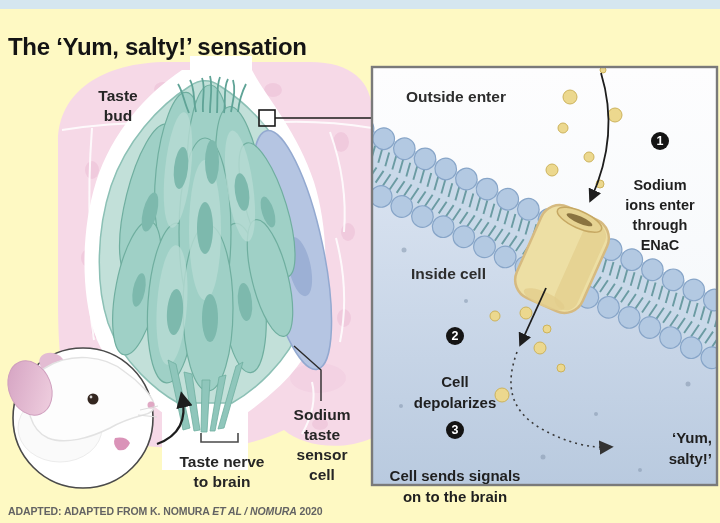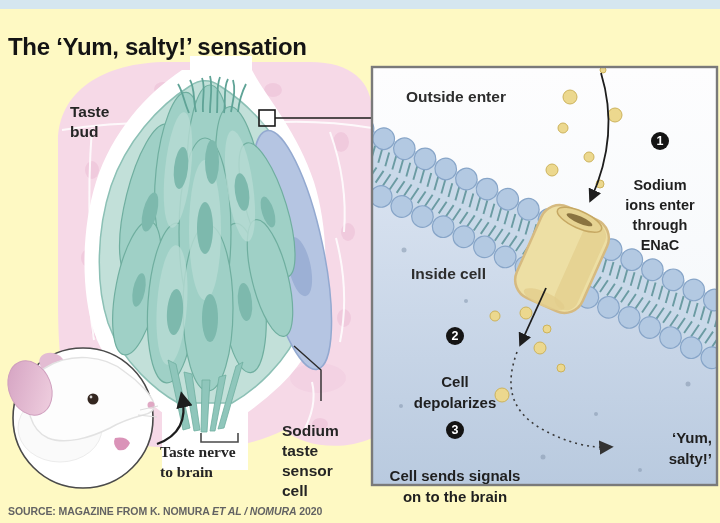--- a/index.html
+++ b/index.html
@@ -4,21 +4,21 @@
 <style>
   html,body{margin:0;padding:0;background:#fff;}
   .stage{position:relative;width:720px;height:523px;background:#fef9c3;overflow:hidden;
          font-family:"Liberation Sans",sans-serif;}
   .topbar{position:absolute;left:0;top:0;width:720px;height:9px;background:var(--topbar,#d5e6ef);}
   .art{position:absolute;left:0;top:0;width:720px;height:523px;}
   .page-title{position:absolute;left:8px;top:17px;font-size:24px;font-weight:700;
               letter-spacing:-0.3px;color:#141414;}
   .lbl{position:absolute;white-space:pre-line;color:#252525;font-weight:700;
        font-size:15.5px;line-height:20px;}
-  .lbl.center{margin-top:16px;}
+  .lbl.center{text-align:center;}
   .panel-lbl{position:absolute;color:#2d2d2d;font-weight:700;font-size:15.5px;}
   .step{position:absolute;text-align:center;color:#1f1f1f;font-weight:600;
         font-size:14.5px;line-height:20px;white-space:pre-line;}
   .badge{width:18px;height:18px;border-radius:50%;background:var(--badge,#141414);
          color:#fff;font-size:12.5px;font-weight:700;line-height:18px;text-align:center;
          margin:0 auto 5px;}
   .yum{position:absolute;text-align:right;color:#1f1f1f;font-weight:600;
        font-size:15px;line-height:21px;white-space:pre-line;}
   .footer-text{position:absolute;top:505px;font-size:10.5px;font-weight:600;
                color:#636363;letter-spacing:-0.1px;}
@@ -326,21 +326,21 @@
       <path d="M546,288 L521,343" fill="none" stroke="#1d1d1d" stroke-width="1.8" marker-end="url(#ah)"></path>
       <path d="M517,352 C505,385 510,410 540,428 C568,444 592,448 608,447" fill="none" stroke="#3a3a3a" stroke-width="1.6" stroke-dasharray="2 4" marker-end="url(#ahS)"></path>
     </g>
     <rect x="372" y="67" width="345" height="418" fill="none" stroke="#7a7a7a" stroke-width="2.4"></rect>
   </svg>
 
   <h1 class="page-title">The ‘Yum, salty!’ sensation</h1>
 
   <div class="lbl center" style="left:70px;top:86px;width:96px;">Taste
 bud</div>
-  <div class="lbl center" style="left:160px;top:426px;width:124px;font-family:Liberation Serif, serif;">Taste nerve
+  <div class="lbl center" style="left:160px;top:452px;width:124px;">Taste nerve
 to brain</div>
   <div class="lbl center" style="left:282px;top:405px;width:80px;">Sodium
 taste
 sensor
 cell</div>
 
   <div class="panel-lbl" style="left:406px;top:88px;">Outside enter</div>
   <div class="panel-lbl" style="left:411px;top:265px;">Inside cell</div>
 
   <div class="step" style="left:606px;top:112px;width:108px;">
@@ -357,14 +357,14 @@
   </div>
   <div class="step" style="left:374px;top:400px;width:162px;font-size:15px;line-height:21px;">
     <div class="badge">3</div>
     <div>Cell sends signals
 on to the brain</div>
   </div>
 
   <div class="yum" style="left:624px;top:427px;width:88px;">‘Yum,
 salty!’</div>
 
-  <div class="footer-text src"><span>SOURCE: MAGAZINE FROM K. NOMURA </span><i>ET AL / NOMURA</i><span> 2020</span></div>
+  <div class="footer-text src"><span>ADAPTED: ADAPTED FROM K. NOMURA </span><i>ET AL / NOMURA</i><span> 2020</span></div>
 </div>
 
 </body></html>

